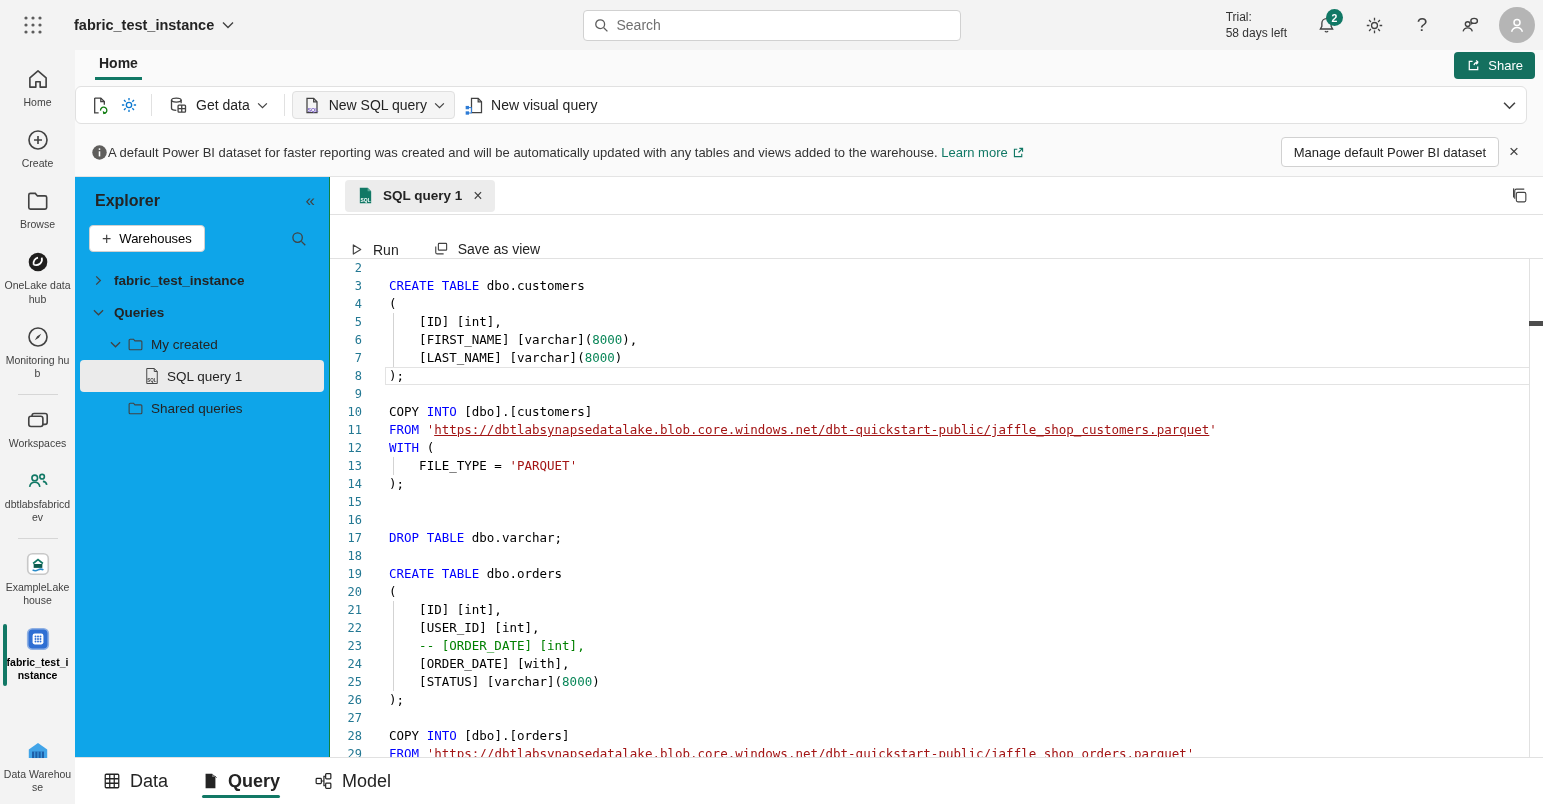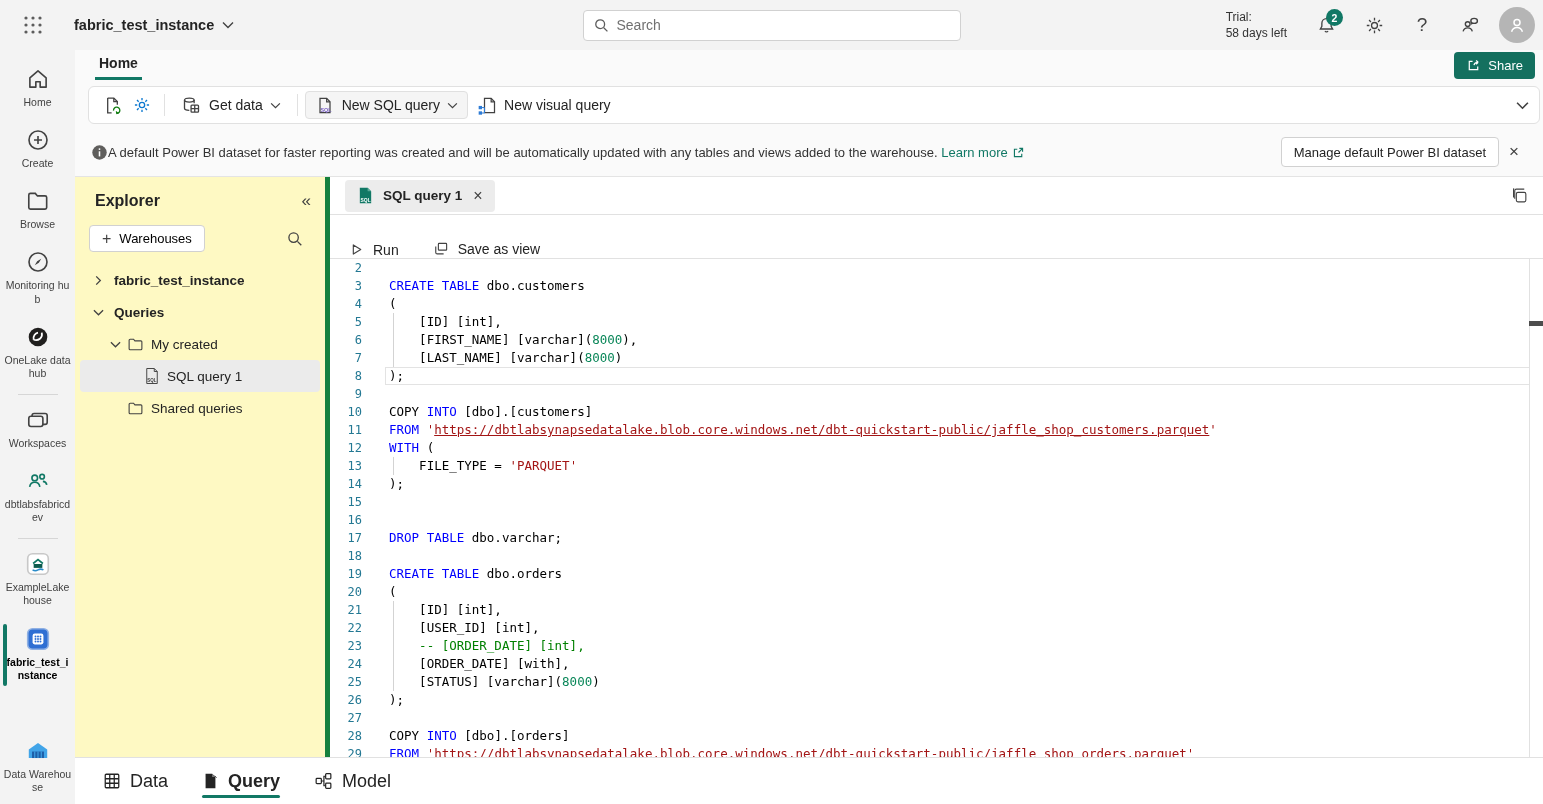--- a/index.html
+++ b/index.html
@@ -33,39 +33,39 @@
   .rail-spacer { flex:1; }
 
   
   .main-col { position:absolute; left:75px; top:50px; width:1468px; height:754px; }
   .home-row { height:32px; background:#fafafa; display:flex; align-items:center; position:relative; }
   .home-tab { margin-left:20px; font-size:14px; font-weight:600; padding:2px 4px 6px; border-bottom:3px solid #117865; cursor:pointer; }
   .share-btn { position:absolute; right:8px; top:2px; height:27px; background:#14705f; color:#fff; border:none; border-radius:4px;
     font-size:13px; font-family:"Liberation Sans",sans-serif; display:flex; align-items:center; gap:7px; padding:0 12px; cursor:pointer; }
 
   .ribbon-row { height:46px; background:#fafafa; display:flex; align-items:center; }
-  .ribbon { margin-left:13px; width:1452px; height:38px; background:#fff; border:1px solid #e1e1e1; border-radius:6px;
+  .ribbon { margin-left:0; width:1452px; height:38px; background:#fff; border:1px solid #e1e1e1; border-radius:6px;
     display:flex; align-items:center; padding:0 8px; position:relative; }
   .rb-iconbtn { width:30px; height:28px; display:flex; align-items:center; justify-content:center; border-radius:4px; cursor:pointer; }
   .rb-btn { height:28px; display:flex; align-items:center; gap:7px; padding:0 9px; border-radius:4px; font-size:14px; cursor:pointer; }
   .rb-btn.active { background:#f5f5f5; border:1px solid #e0e0e0; }
   .rb-divider { width:1px; height:22px; background:#e1e1e1; margin:0 7px; }
   .rb-collapse { position:absolute; right:10px; cursor:pointer; }
 
   .info-row { height:48px; background:#fafafa; display:flex; align-items:center; padding:0 14px 0 16px; }
   .info-msg { font-size:13px; color:#333; }
   .info-link { color:#117865; text-decoration:none; cursor:pointer; display:inline-flex; align-items:center; gap:4px; }
   .info-row .grow { flex:1; }
   .manage-btn { height:30px; border:1px solid #d1d1d1; background:#fff; border-radius:4px; padding:0 12px; font-size:13px;
     font-family:"Liberation Sans",sans-serif; color:#242424; cursor:pointer; white-space:nowrap; }
   .info-close { width:30px; height:30px; display:flex; align-items:center; justify-content:center; cursor:pointer; font-size:17px; color:#424242; }
 
   
   .content { position:absolute; top:126px; bottom:47px; left:0; right:0; display:flex; border-top:1px solid #e4e4e4; }
-  .explorer { width:255px; background:#fef9c3; border-right:5px solid #15803d; padding-top:14px; }
+  .explorer { width:255px; background:#0ea5e9; border-right:1px solid #15803d; padding-top:14px; }
   .exp-head { display:flex; align-items:center; padding:0 14px 0 20px; }
   .exp-title { font-size:16px; font-weight:700; flex:1; }
   .exp-collapse { font-size:17px; color:#424242; cursor:pointer; }
   .exp-actions { display:flex; align-items:center; padding:14px 14px 10px 14px; }
   .wh-btn { height:27px; border:1px solid #d1d1d1; background:#fff; border-radius:4px; padding:0 12px; font-size:13px;
     font-family:"Liberation Sans",sans-serif; display:flex; align-items:center; gap:8px; cursor:pointer; }
   .wh-btn .plus { font-size:16px; color:#424242; }
   .exp-actions .grow { flex:1; }
   .exp-search { cursor:pointer; padding-right:8px; }
   .tree { margin-top:2px; }
@@ -192,35 +192,35 @@
         <span class="rail-icon">
           <svg width="26" height="26" viewBox="0 0 24 24" fill="none" stroke="#424242" stroke-width="1.5">
             <path d="M3.5 6.5a1.5 1.5 0 0 1 1.5-1.5h4.5l2 2.3h7a1.5 1.5 0 0 1 1.5 1.5v9.2a1.5 1.5 0 0 1-1.5 1.5H5a1.5 1.5 0 0 1-1.5-1.5z"></path>
           </svg>
         </span>
     <span class="rail-label">Browse</span>
       </div>
       <div class="rail-item">
         <span class="rail-icon">
           <svg width="26" height="26" viewBox="0 0 24 24" fill="none" stroke="#424242" stroke-width="1.5">
-            <circle cx="12" cy="12" r="8.3"></circle>
-            <path d="M9 15l2.2-3.8L15 9l-2.2 3.8z" fill="#424242" stroke="none"></path>
-          </svg>
-        </span>
-    <span class="rail-label">Monitoring hub</span>
-      </div>
-      <div class="rail-item">
-        <span class="rail-icon">
-          <svg width="26" height="26" viewBox="0 0 24 24" fill="none" stroke="#424242" stroke-width="1.5">
             <circle cx="12" cy="12" r="8.6" fill="#201f1e" stroke="none"></circle>
             <path d="M8 14.5c4.5 1.3 8.5-1.5 7.5-6.5" stroke="#fff" stroke-width="1.6"></path>
             <path d="M8 14.5c-.8-3.5 1.5-6 4-6.5" stroke="#fff" stroke-width="1.6"></path>
           </svg>
         </span>
     <span class="rail-label">OneLake data hub</span>
+      </div>
+      <div class="rail-item">
+        <span class="rail-icon">
+          <svg width="26" height="26" viewBox="0 0 24 24" fill="none" stroke="#424242" stroke-width="1.5">
+            <circle cx="12" cy="12" r="8.3"></circle>
+            <path d="M9 15l2.2-3.8L15 9l-2.2 3.8z" fill="#424242" stroke="none"></path>
+          </svg>
+        </span>
+    <span class="rail-label">Monitoring hub</span>
       </div>
       <div class="rail-divider"></div>
       <div class="rail-item">
         <span class="rail-icon">
           <svg width="26" height="26" viewBox="0 0 24 24" fill="none" stroke="#424242" stroke-width="1.5">
             <rect x="3.5" y="8.5" width="13" height="9.5" rx="2"></rect>
             <path d="M6.5 8.5V8a2 2 0 0 1 2-2h10a2 2 0 0 1 2 2v6a2 2 0 0 1-2 2h-2"></path>
           </svg>
         </span>
     <span class="rail-label">Workspaces</span>

